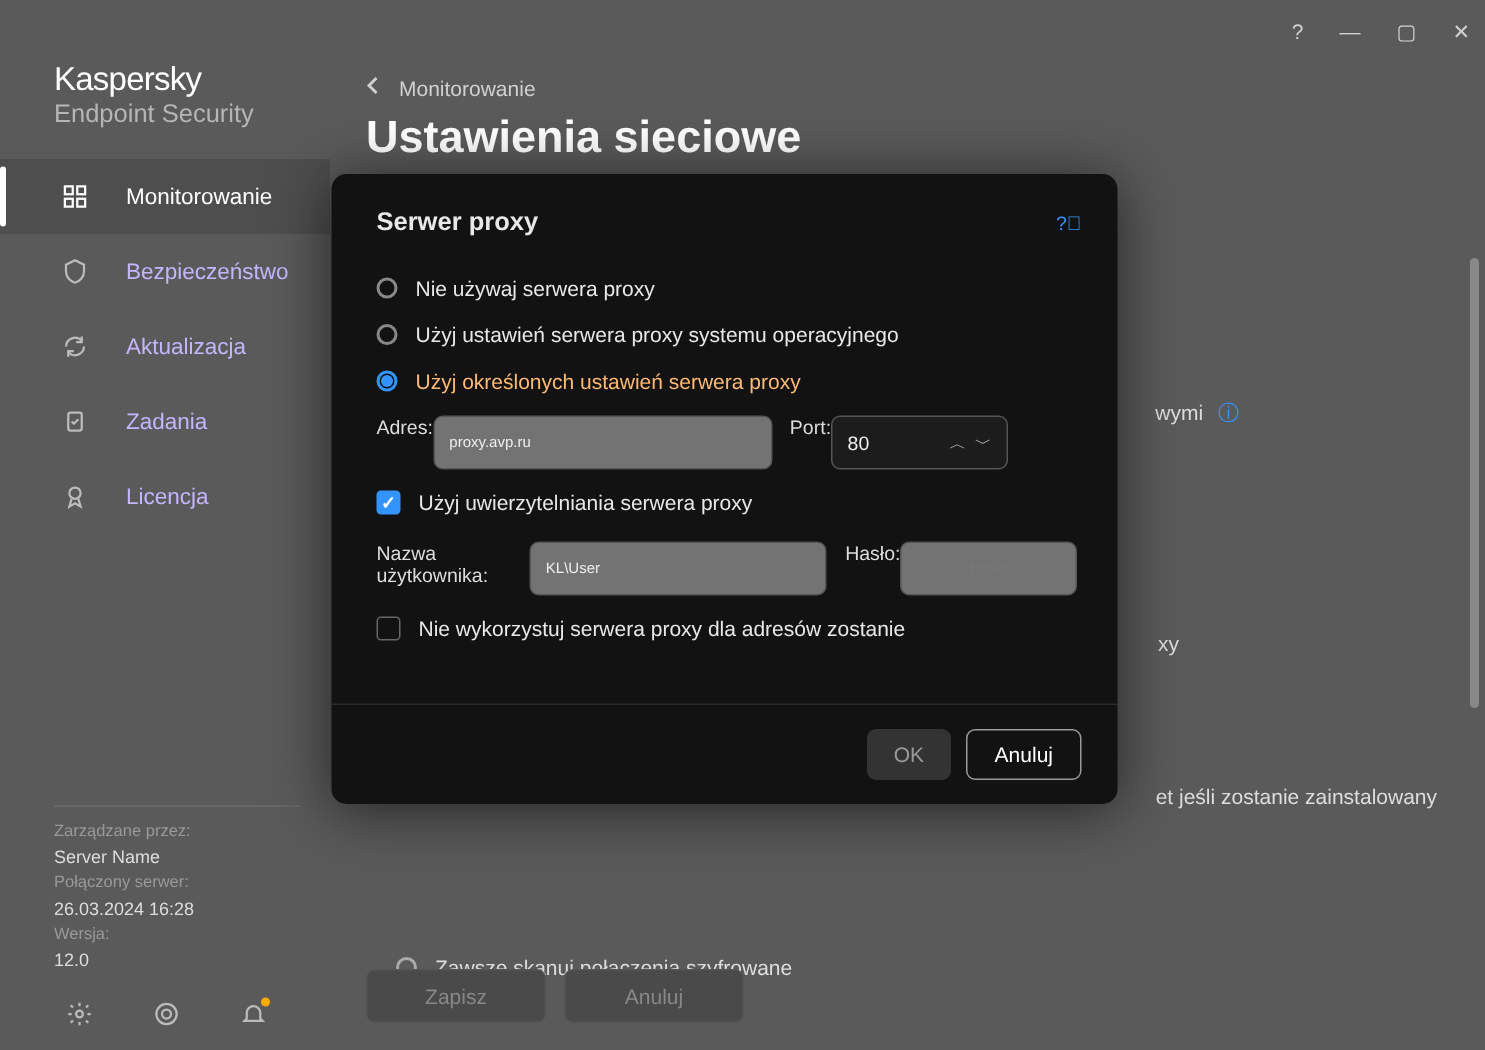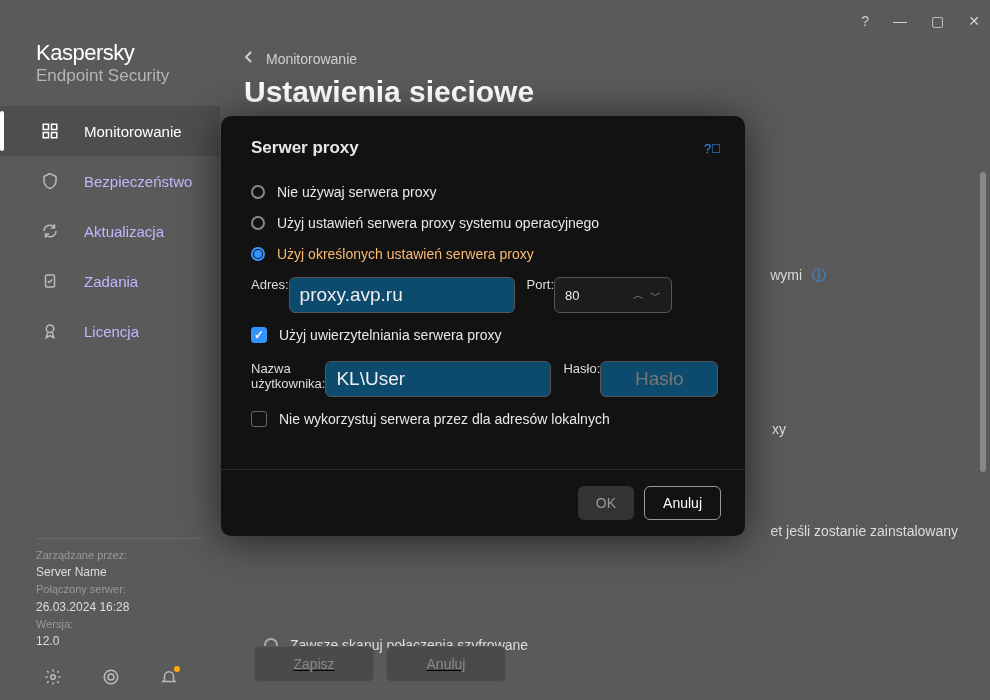--- a/index.html
+++ b/index.html
@@ -29,21 +29,21 @@
 
 .main { flex:1; padding: 0 24px; position:relative; overflow:hidden;}
 .breadcrumb { display:flex; align-items:center; gap:12px; color:#d0d0d0; font-size:14px; padding-top:8px; cursor:pointer;}
 .page-title { color:#fff; font-size:30px; font-weight:700; margin-top:8px; }
 
 .bg-content { margin-top: 40px; color:#ddd; font-size:14px;}
 .bg-row { margin: 8px 0; padding-left: 14px;}
 
 .scrollbar { position:absolute; top:130px; right:4px; width:6px; height:300px; background:#888; border-radius:3px;}
 
-.save-row { position:absolute; bottom:18px; left:34px; display:flex; gap:12px;text-decoration:underline;}
+.save-row { position:absolute; bottom:18px; left:24px; display:flex; gap:12px;}
 .bg-btn { width:120px; height:36px; border-radius:6px; border:1px solid #555; background:#4a4a4a; color:#888; font-size:14px; cursor:pointer;}
 
 
 .bg-radio { display:flex; align-items:center; gap:12px; color:#ddd; font-size:14px; margin:10px 0 10px 20px;}
 .bg-radio-circle { width:14px; height:14px; border:2px solid #aaa; border-radius:50%;}
 
 
 .modal { position:absolute; left:221px; top:116px; width:524px; background:#121212; border-radius:10px; box-shadow:0 4px 40px rgba(0,0,0,0.6); z-index:100; color:#e8e8e8; }
 .modal-header { display:flex; justify-content:space-between; align-items:center; padding:22px 24px 0px 30px;}
 .modal-title { font-size:17px; font-weight:600;}
@@ -51,21 +51,21 @@
 .modal-body { padding: 26px 30px 24px 30px;}
 .radio-opt { display:flex; align-items:center; gap:12px; font-size:14px; margin-bottom:15px; cursor:pointer;}
 .radio-circle { width:14px; height:14px; border:2px solid #888; border-radius:50%; flex-shrink:0; display:flex; align-items:center; justify-content:center;}
 .radio-opt.selected .radio-circle { border-color:#3494ff;}
 .radio-opt.selected .radio-circle::after { content:""; width:8px; height:8px; background:#3494ff; border-radius:50%;}
 .radio-opt.selected { color:#fdba74; font-weight:500;}
 
 .field-row { display:flex; gap:12px; margin: 8px 0 14px 0;}
 .field { display:flex; flex-direction:row;}
 .field-label { font-size:13px; color:#ddd; margin-bottom:6px;}
-.text-input { height:36px; background:#0c4a6e; border:1px solid #555; border-radius:6px; color:#eee; padding:0 10px; font-size:19px;}
+.text-input { height:36px; background:#737373; border:1px solid #555; border-radius:6px; color:#eee; padding:0 10px; font-size:10px;}
 .text-input::placeholder { color:#777; }
 .addr { width:226px;}
 .port-wrap { width:118px; display:flex; align-items:center; background:#1c1c1c; border:1px solid #555; border-radius:6px; height:36px;}
 .port-wrap input { background:none; border:none; color:#eee; padding:0 10px; font-size:13px; width:60px; outline:none;}
 .spin { display:flex; flex-direction:row; gap:6px; margin-left:auto; padding-right:10px;}
 .spin-btn { color:#aaa; cursor:pointer; font-size:11px;}
 .user { width:226px;}
 .pass { width:118px;text-align:center;}
 
 .check-opt { display:flex; align-items:center; gap:12px; font-size:14px; margin:8px 0 18px 0; cursor:pointer;}
@@ -259,20 +259,20 @@
         <input class="text-input user" value="KL\User" style="">
       </div>
       <div class="field">
         <span class="field-label">Hasło:</span>
         <input type="password" class="text-input pass" placeholder="Hasło" style="">
       </div>
     </div>
 
     <div class="check-opt">
       <span class="checkbox"></span>
-      <span>Nie wykorzystuj serwera przez dla adresów lokalnych</span>
+      <span>Nie wykorzystuj serwera proxy dla adresów zostanie</span>
     </div>
   </div>
   <div class="modal-footer">
     <button class="btn btn-ok">OK</button>
     <button class="btn btn-cancel">Anuluj</button>
   </div>
 </div>
 
 </body></html>

